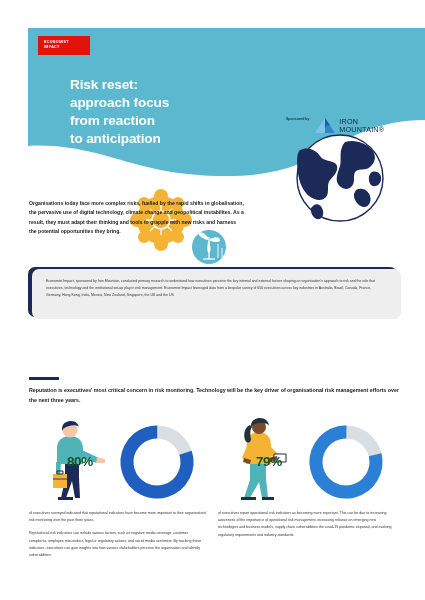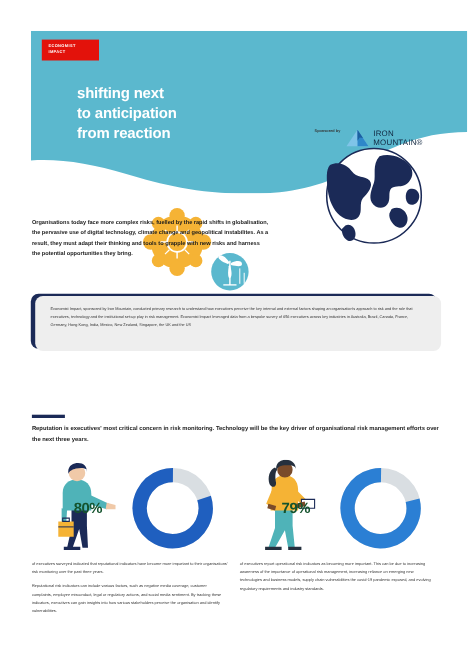--- a/index.html
+++ b/index.html
@@ -102,23 +102,24 @@
     <svg class="header-svg" width="397" height="148" viewBox="0 0 397 148">
       <path d="M0,0 H397 V92 C350,92 320,110 292,126 C262,143 232,148 198,148 C150,148 120,140 86,130 C56,121 26,116 0,118 Z" fill="#5BB8CE"></path>
     </svg>
 
     <div class="badge">
       <div>ECONOMIST</div>
       <div>IMPACT</div>
     </div>
 
     <div class="hero-title">
-      <div>shifting next</div>
+      <div>Risk reset:</div>
+      <div>approach focus</div>
+      <div>from reaction</div>
       <div>to anticipation</div>
-      <div>from reaction</div>
     </div>
 
     <div class="sponsor">
       <span class="sponsor-label">Sponsored by</span>
       <span class="im-logo">
         <svg width="22" height="17" viewBox="0 0 22 17">
           <path d="M11,1 L21,16 L1,16 Z" fill="#7FC4E8"></path>
           <path d="M11,1 L21,16 L11,16 Z" fill="#2E87C9"></path>
           <path d="M11,1 L16,8.5 L13,8 L11,11 Z" fill="#1C5FA0"></path>
         </svg>

